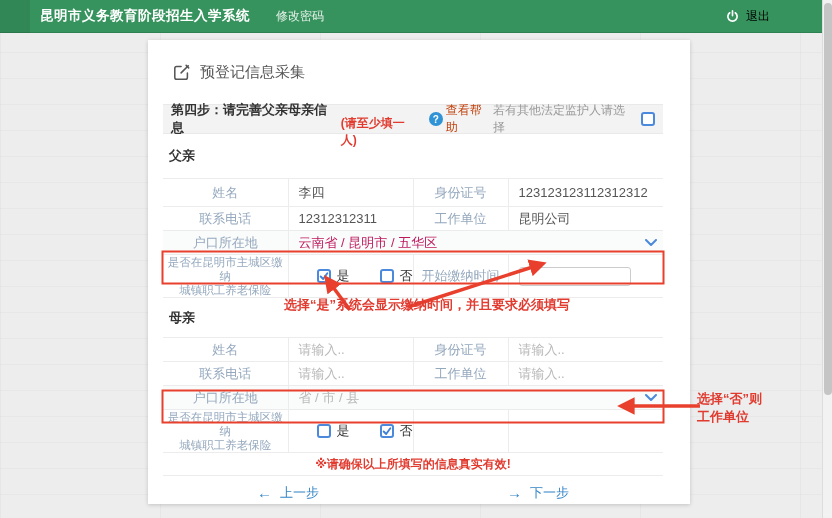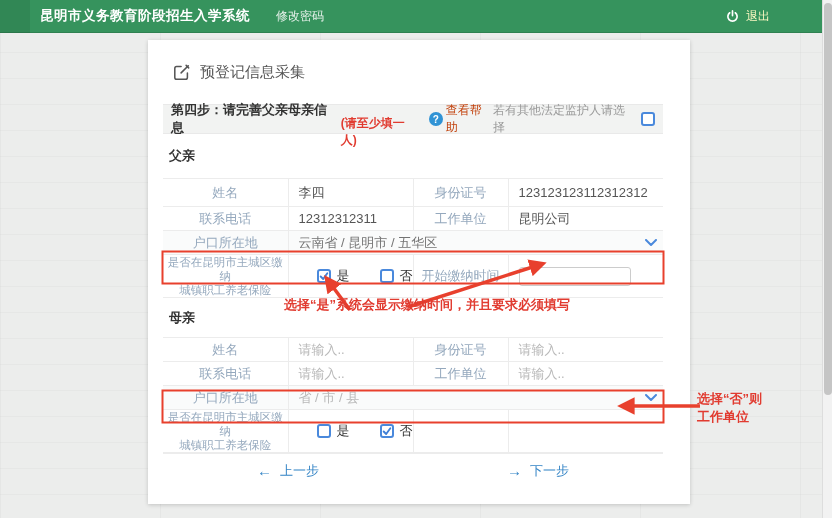--- a/index.html
+++ b/index.html
@@ -16,21 +16,21 @@
 
   
   .topbar { position:absolute; left:0; top:0; width:822px; height:33px;
     background:#36935d; border-bottom:1px solid rgba(0,0,0,0.12);
     display:flex; align-items:center; z-index:20; }
   .topbar-accent { position:absolute; left:0; top:0; width:30px; height:33px;
     background:rgba(0,0,0,0.08); }
   .brand { color:#fff; font-size:13.5px; font-weight:bold; margin-left:40px; letter-spacing:0.5px; }
   .top-link { color:rgba(255,255,255,0.88); font-size:12px; margin-left:26px; cursor:pointer; text-decoration:none; }
   .top-right { position:absolute; right:52px; display:flex; align-items:center; gap:7px; cursor:pointer; }
-  .top-right span { color:#fef9c3; font-size:12px;text-align:right; }
+  .top-right span { color:#000000; font-size:12px;text-align:right; }
 
   
   .scrollbar { position:absolute; right:0; top:0; width:10px; height:518px;
     background:#f2f2f2; border-left:1px solid #ddd; z-index:60; }
   .scrollbar .thumb { position:absolute; top:3px; left:1px; width:8px; height:392px;
     background:#c5c5c5; border-radius:4px; }
 
   
   .card { position:absolute; left:148px; top:40px; width:542px; height:464px;
     background:#fff; box-shadow:0 1px 4px rgba(0,0,0,0.18);
@@ -54,21 +54,21 @@
   .section-header.father { height:44px; }
   .section-header.mother { height:39px; }
 
   table.form { width:500px; border-collapse:collapse; table-layout:fixed; }
   table.form td { border:1px solid #ececec; font-size:13px; overflow:hidden; }
   table.form td:first-child { border-left:none; }
   table.form td:last-child { border-right:none; }
   td.lbl { color:#94a8bd; text-align:center; font-size:12px; }
   td.val { color:#555; padding-left:10px; }
   td.val.ph { color:#b8b8b8; }
-  td.val.geo { color:#737373; }
+  td.val.geo { color:#be185d; }
   tr.r1 td { height:28px; }
   tr.r2 td, tr.r3 td { height:24px; }
   tr.r4 td { height:31px; }
   td.rel { position:relative; }
   .chev { position:absolute; right:6px; top:50%; margin-top:-4px; }
   .ins-lbl { font-size:11.5px; line-height:14px; color:#94a8bd; text-align:center; }
   .cbrow { display:flex; align-items:center; gap:6px; padding-left:28px; }
   .cbrow .gap { width:18px; }
   .cb { width:14px; height:14px; border:2px solid #4a89dc; border-radius:3px;
     display:inline-flex; align-items:center; justify-content:center; background:#fff; cursor:pointer; flex:0 0 auto; }
@@ -240,20 +240,21 @@
           </span>
           <span class="cb-label">否</span>
         </div>
       </td>
       <td></td>
       <td></td>
     </tr>
   </tbody>
     </table>
 
+  <div class="warning">※请确保以上所填写的信息真实有效!</div>
 
   <div class="nav-row">
     <div class="half">
       <a class="nav-btn">
         <span class="arr">←</span>
         <span class="lab">上一步</span>
       </a>
     </div>
     <div class="half">
       <a class="nav-btn">

